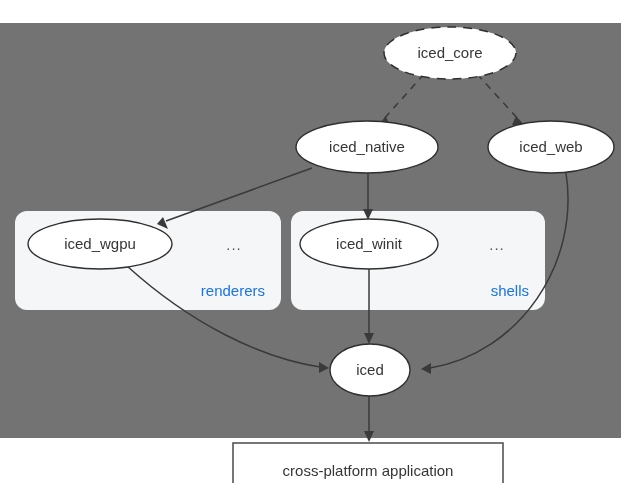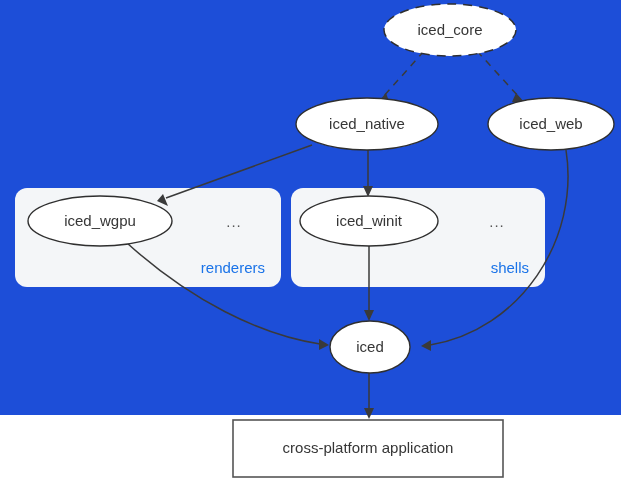--- a/index.html
+++ b/index.html
@@ -11,21 +11,22 @@
   body {
     width: 621px;
     height: 483px;
     overflow: hidden;
     font-family: "Liberation Sans", sans-serif;
   }
   #diagram-root {
     position: relative;
     width: 621px;
     height: 415px;
-    background: #1d4ed8;
+    background: #737373;
+    margin-top: 23px;
   }
   svg#graph {
     display: block;
     width: 621px;
     height: 483px;
   }
   .cluster-box {
     fill: #f4f6f8;
     stroke: none;
   }

